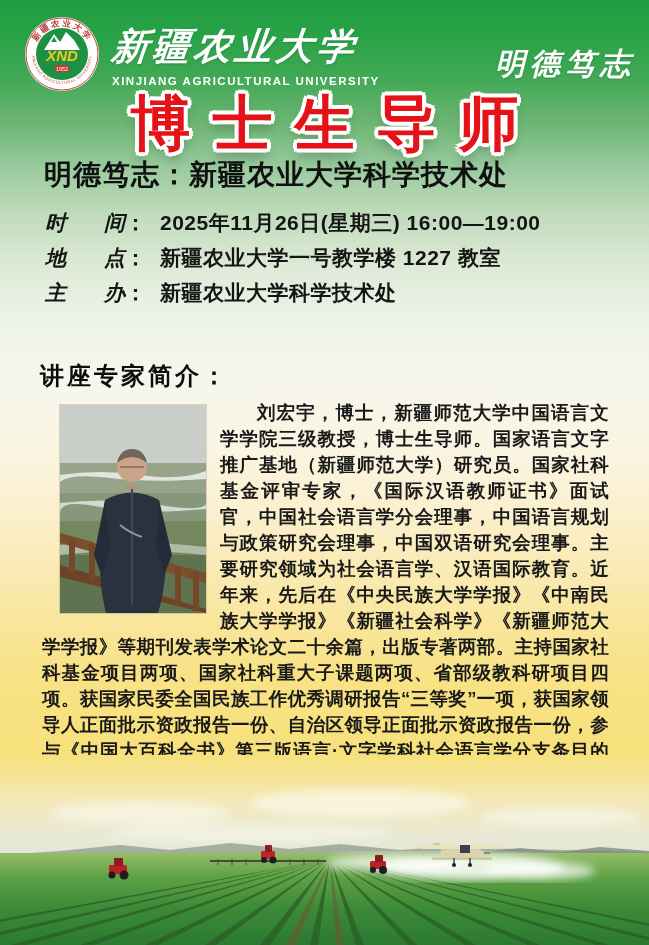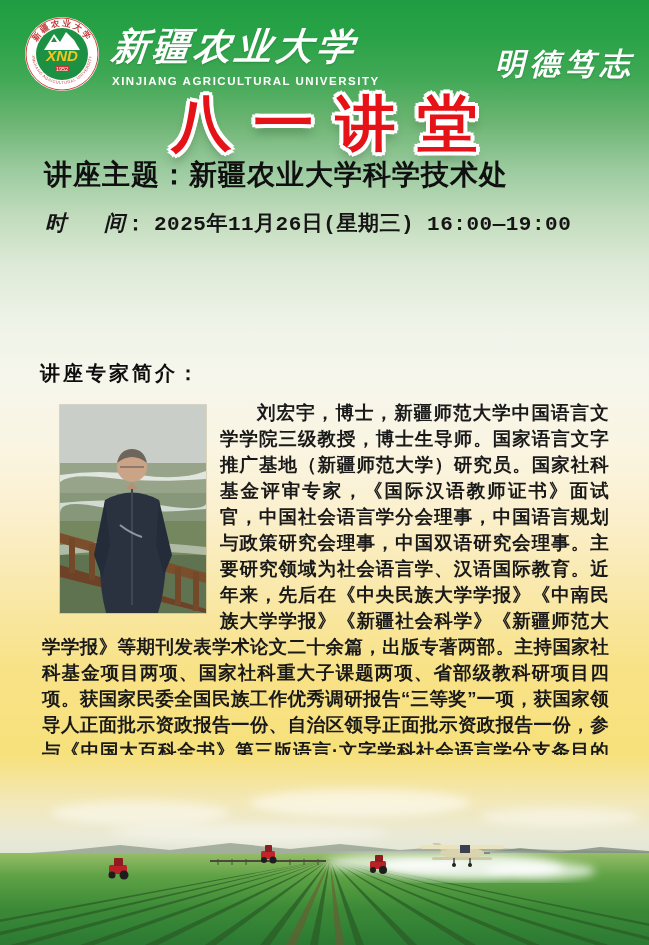--- a/index.html
+++ b/index.html
@@ -42,26 +42,26 @@
   }
   
   .topic {
     position:absolute; top:156px; left:44px; right:20px;
     font-size:28px; font-weight:bold; color:#101010; letter-spacing:1px;
   }
   .details { position:absolute; top:205px; left:45px; right:20px; }
   .dl-row { height:35px; line-height:35px; font-size:21px; font-weight:bold; color:#151515; white-space:nowrap; }
   .dl-label { display:inline-block; width:80px; text-align:justify; text-align-last:justify;font-style:italic; }
   .dl-colon { display:inline-block; }
-  .dl-value { margin-left:8px; letter-spacing:.5px;font-family:Liberation Mono, monospace; }
+  .dl-value { margin-left:14px; letter-spacing:.5px; }
   
   .bio-heading {
     position:absolute; top:360px; left:40px;
     font-family:"Liberation Serif","DejaVu Serif",serif;
-    font-size:20px; font-weight:900; color:#0d0d0d; letter-spacing:3px;
+    font-size:24px; font-weight:900; color:#0d0d0d; letter-spacing:3px;
   }
   .bio { position:absolute; top:400px; left:42px; width:567px; }
   .speaker-photo {
     float:left; width:146px; height:208px; margin:5px 14px 4px 18px;
     box-shadow:0 0 0 1px rgba(120,110,80,.25);
   }
   .bio p {
     font-size:18.5px; line-height:26px; font-weight:600; color:#191919;
     text-align:justify; text-indent:2em; letter-spacing:.3px;
   }
@@ -97,29 +97,35 @@
     <div class="uni-block">
       <div class="uni-cn">新疆农业大学</div>
       <div class="uni-en">XINJIANG AGRICULTURAL UNIVERSITY</div>
     </div>
   </div>
 
   <div class="motto">
     <span>明德笃志</span>
   </div>
 
-  <div class="banner">八一讲堂</div>
+  <div class="banner">博士生导师</div>
 
   <div class="topic">
-    <span>讲座主题：</span><span>新疆农业大学科学技术处</span>
+    <span>明德笃志：</span><span>新疆农业大学科学技术处</span>
   </div>
 
   <div class="details">
     <div class="dl-row">
       <span class="dl-label">时间</span><span class="dl-colon">：</span><span class="dl-value">2025年11月26日(星期三) 16:00—19:00</span>
+    </div>
+    <div class="dl-row">
+      <span class="dl-label">地点</span><span class="dl-colon">：</span><span class="dl-value">新疆农业大学一号教学楼 1227 教室</span>
+    </div>
+    <div class="dl-row">
+      <span class="dl-label">主办</span><span class="dl-colon">：</span><span class="dl-value">新疆农业大学科学技术处</span>
     </div>
   </div>
 
   <div class="bio-heading">讲座专家简介：</div>
 
   <div class="bio">
     <svg class="speaker-photo" viewBox="0 0 146 208">
       <rect x="0" y="0" width="146" height="208" fill="#c9cfc8"></rect>
       <rect x="0" y="58" width="146" height="30" fill="#98a489"></rect>
       <path d="M0,70 Q40,64 80,70 T146,66 L146,74 Q90,78 50,73 T0,77 Z" fill="#e8ece8" opacity=".9"></path>

